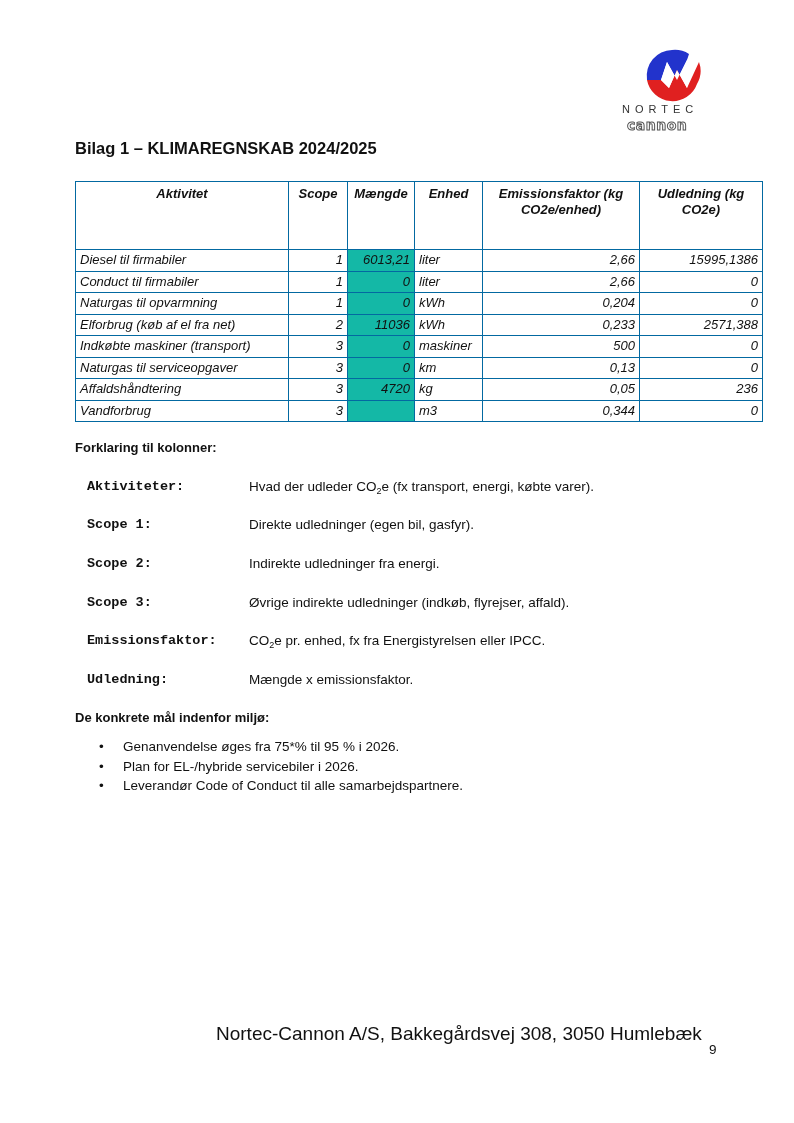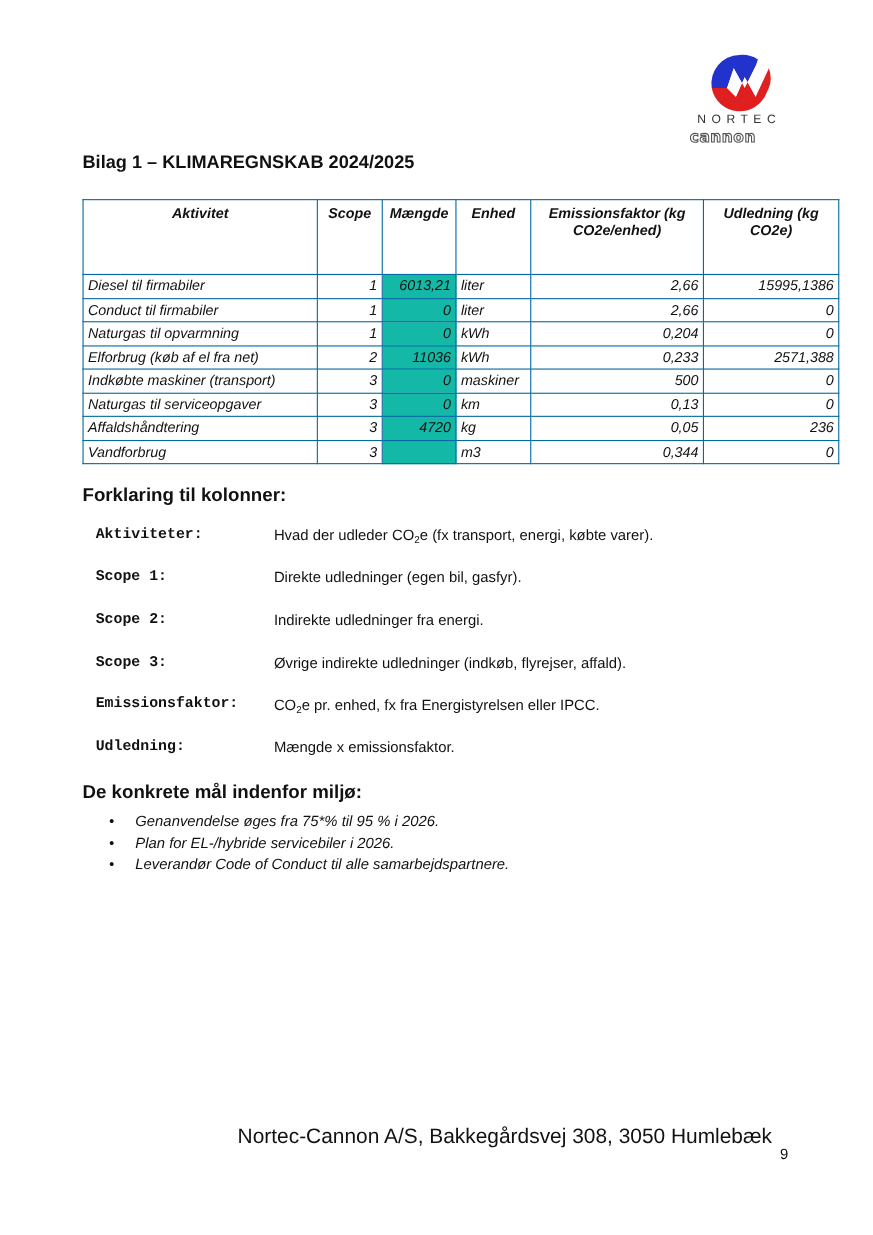--- a/index.html
+++ b/index.html
@@ -1,35 +1,35 @@
 <!DOCTYPE html>
 <html><head>
 <meta charset="utf-8">
 <style>
   html, body { margin: 0; padding: 0; background: #ffffff; }
   body { width: 794px; height: 1123px; position: relative; font-family: "Liberation Sans", "DejaVu Sans", sans-serif; color: #111; overflow: hidden; }
   .logo { position: absolute; left: 622px; top: 48px; width: 100px; height: 90px; }
   .logo svg { display: block; margin: 0 auto; }
-  .logo .nortec { position: absolute; top: 55px; left: 0; width: 100%; text-align: center; font-size: 11px; letter-spacing: 5px; color: #333; }
+  .logo .nortec { position: absolute; top: 55px; left: 0; width: 100%; text-align: left; font-size: 11px; letter-spacing: 5px; color: #333; }
   .logo .cannon { position: absolute; top: 69px; left: 5px; width: 92px; font-size: 14px; font-weight: bold; color: #fff; -webkit-text-stroke: 1px #555; letter-spacing: 0.5px; font-family: "DejaVu Sans", sans-serif; }
   .title { position: absolute; left: 75px; top: 139px; font-size: 16.5px; font-weight: bold; }
   table.data { position: absolute; left: 75px; top: 181px; border-collapse: collapse; font-size: 13px; }
   table.data th, table.data td { border: 1px solid #0369a1; padding: 0 4px; font-style: italic; }
   table.data th { height: 63px; vertical-align: top; padding-top: 4px; font-weight: bold; text-align: center; line-height: 16px; }
   table.data td { height: 20.5px; line-height: 20px; white-space: nowrap; }
   td.num { text-align: right; }
   td.yellow { background: #14b8a6; }
   .c1 { width: 204px; } .c2 { width: 50px; } .c3 { width: 58px; } .c4 { width: 59px; } .c5 { width: 148px; } .c6 { width: 114px; }
-  .sec-head { position: absolute; left: 75px; font-size: 17px; font-weight: bold; }
+  .sec-head { position: absolute; left: 75px; font-size: 13px; font-weight: bold; }
   .legend-row { position: absolute; left: 75px; font-size: 13.5px; width: 650px; }
   .legend-row .term { position: absolute; left: 12px; font-weight: bold; font-family: Liberation Mono, monospace; }
   .legend-row .desc { position: absolute; left: 174px; }
   sub { font-size: 9px; vertical-align: -3px; line-height: 0; }
   ul.goals { position: absolute; left: 75px; top: 737px; margin: 0; padding: 0; list-style: none; font-size: 13.5px; }
-  ul.goals li { position: relative; padding-left: 48px; line-height: 19.5px; font-style: italic; }
+  ul.goals li { position: relative; padding-left: 48px; line-height: 19.5px; }
   ul.goals li::before { content: "•"; position: absolute; left: 24px; }
   .footer { position: absolute; left: 216px; top: 1023px; font-size: 19px; }
   .pageno { position: absolute; left: 709px; top: 1042px; font-size: 13.5px; }
 </style>
 </head>
 <body>
 
 <div class="logo">
   <svg width="70" height="54" viewBox="0 0 70 54">
     <path d="M35 2 A26 26 0 0 0 10 32 L24 32 L30 14 L40 32 L50 12 L52 6 A26 26 0 0 0 35 2 Z" fill="#2233cc"></path>

